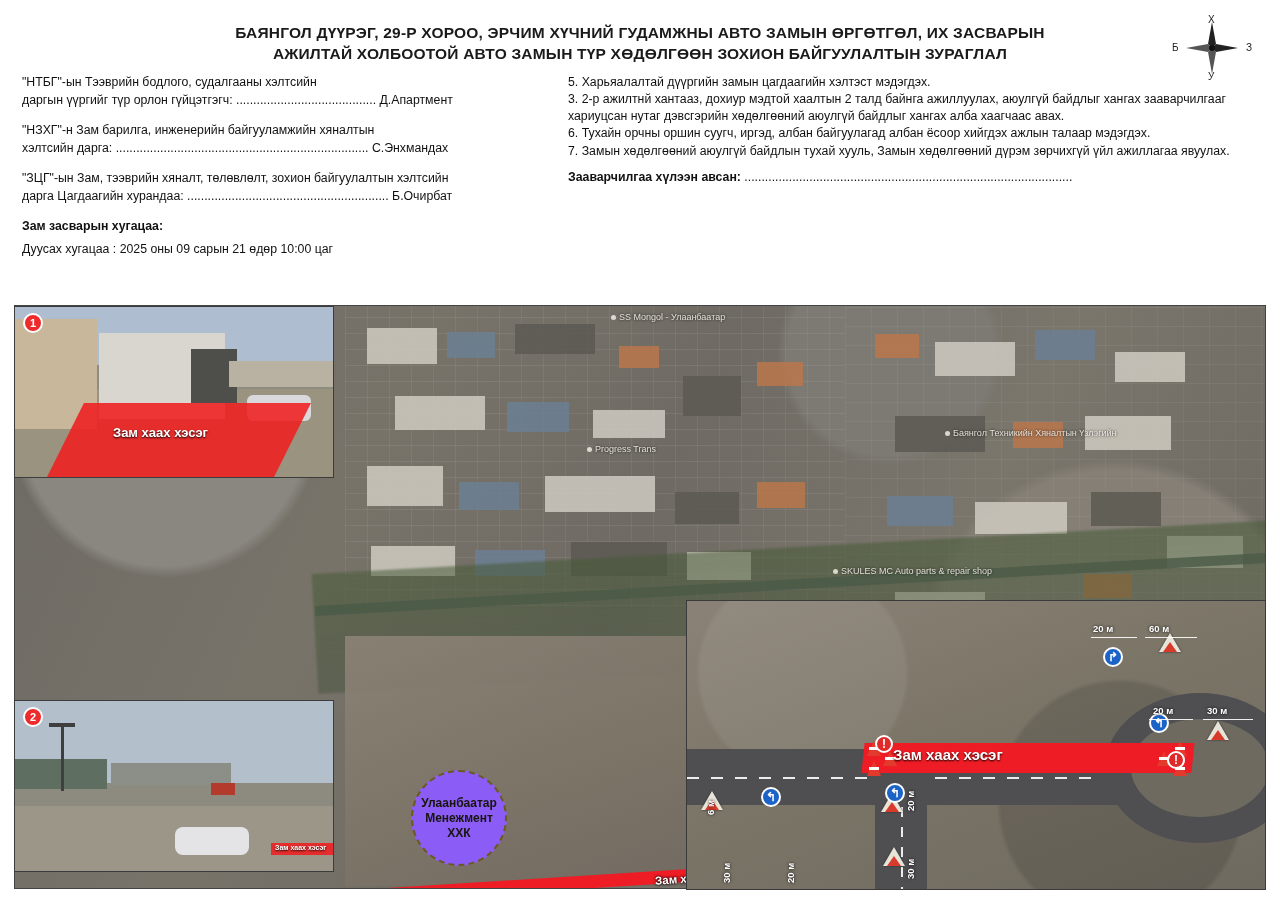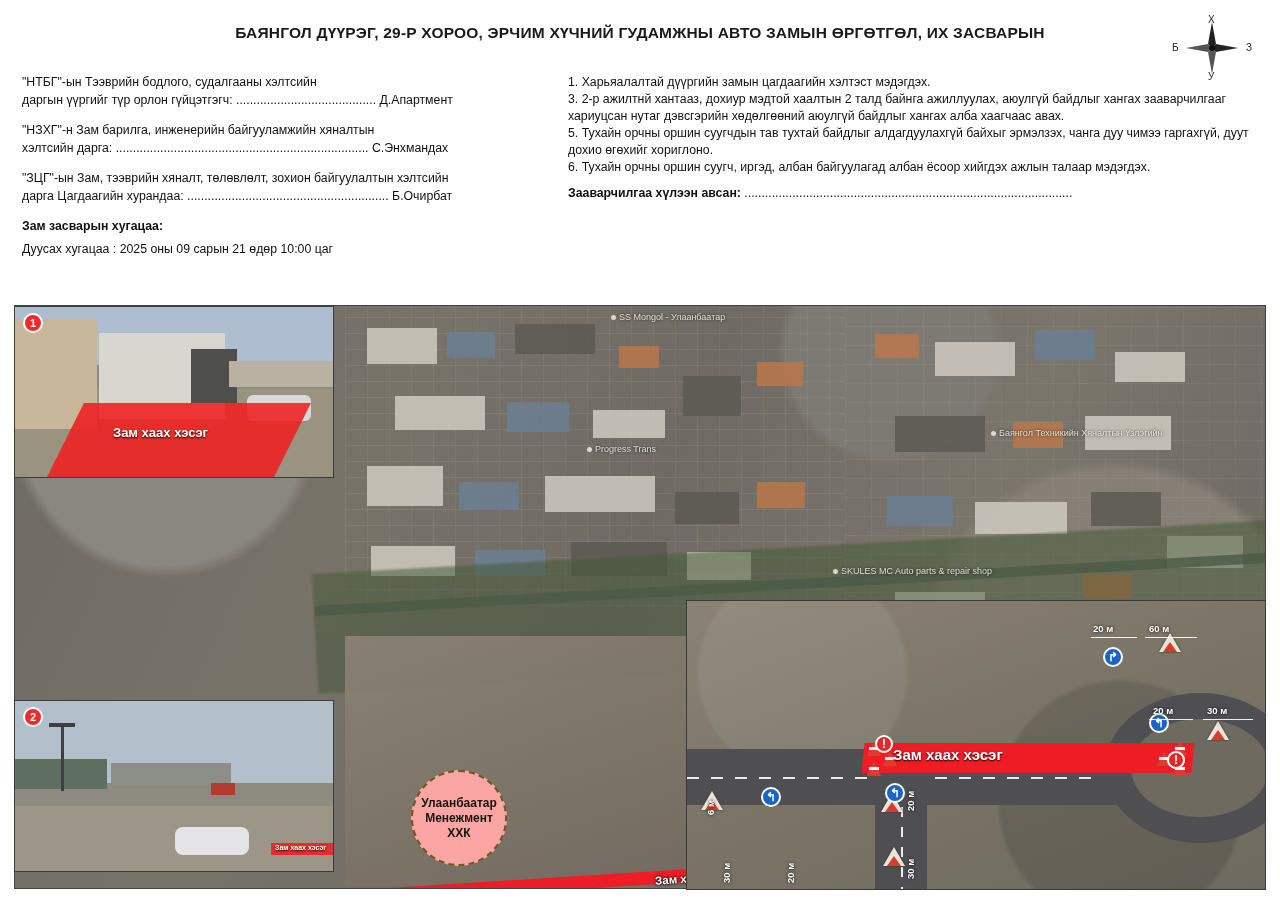--- a/index.html
+++ b/index.html
@@ -202,21 +202,21 @@
     font-size: 10px;
     font-weight: bold;
     line-height: 13px;
     text-align: center;
   }
 
   
   .poi {
     position: absolute;
     border-radius: 50%;
-    background: #fca5a5;
+    background: #8b5cf6;
     border: 2px dashed #6b5a1d;
     color: #17150c;
     font-weight: bold;
     font-size: 12px;
     display: flex;
     align-items: center;
     justify-content: center;
     text-align: center;
     line-height: 15px;
     padding: 6px;
@@ -421,20 +421,21 @@
     opacity: .9;
   }
 </style>
 </head>
 <body>
 
 <div class="page">
 
   <div class="header">
     <div class="line">БАЯНГОЛ ДҮҮРЭГ, 29-Р ХОРОО, ЭРЧИМ ХҮЧНИЙ ГУДАМЖНЫ АВТО ЗАМЫН ӨРГӨТГӨЛ, ИХ ЗАСВАРЫН</div>
+    <div class="line">АЖИЛТАЙ ХОЛБООТОЙ АВТО ЗАМЫН ТҮР ХӨДӨЛГӨӨН ЗОХИОН БАЙГУУЛАЛТЫН ЗУРАГЛАЛ</div>
   </div>
 
   <div class="compass">
     <svg width="64" height="64" viewBox="0 0 64 64">
       <polygon points="32,6 36,28 32,32 28,28" fill="#222"></polygon>
       <polygon points="32,58 36,36 32,32 28,36" fill="#555"></polygon>
       <polygon points="6,32 28,28 32,32 28,36" fill="#555"></polygon>
       <polygon points="58,32 36,28 32,32 36,36" fill="#222"></polygon>
       <circle cx="32" cy="32" r="3" fill="#111"></circle>
     </svg>
@@ -466,24 +467,24 @@
         <span>дарга Цагдаагийн хурандаа: </span><span class="dots">...........................................................</span> <span>Б.Очирбат</span>
       </div>
     </div>
 
     <div class="sched-title">Зам засварын хугацаа:</div>
     <div class="sched-line">Дуусах хугацаа : 2025 оны 09 сарын 21 өдөр 10:00 цаг</div>
   </div>
 
   <div class="right-block">
     <ol>
-      <li>1. Харьяалалтай дүүргийн замын цагдаагийн хэлтэст мэдэгдэх.</li>
+      <li>5. Харьяалалтай дүүргийн замын цагдаагийн хэлтэст мэдэгдэх.</li>
       <li>3. 2-р ажилтнй хантааз, дохиур мэдтой хаалтын 2 талд байнга ажиллуулах, аюулгүй байдлыг хангах зааварчилгааг  хариуцсан нутаг дэвсгэрийн хөдөлгөөний аюулгүй байдлыг хангах алба хаагчаас авах.</li>
-      <li>5. Тухайн орчны оршин суугчдын тав тухтай байдлыг алдагдуулахгүй байхыг эрмэлзэх, чанга дуу чимээ гаргахгүй, дуут дохио өгөхийг хориглоно.</li>
       <li>6. Тухайн орчны оршин суугч, иргэд, албан байгуулагад албан ёсоор хийгдэх ажлын талаар мэдэгдэх.</li>
+      <li>7. Замын хөдөлгөөний аюулгүй байдлын тухай хууль, Замын хөдөлгөөний дүрэм зөрчихгүй үйл ажиллагаа явуулах.</li>
     </ol>
     <div class="rb-foot">
       <span>Зааварчилгаа хүлээн авсан:</span>
       <span class="dots">................................................................................................</span>
     </div>
   </div>
 
   <div class="map">
     <div class="base"></div>
     <div class="blocks"></div>
@@ -524,21 +525,21 @@
     <div class="roof white" style="left:28px;top:520px;width:90px;height:30px;"></div>
     <div class="roof dark" style="left:140px;top:540px;width:70px;height:26px;"></div>
     <div class="roof white" style="left:236px;top:520px;width:60px;height:28px;"></div>
 
     <div class="river"></div>
     <div class="riverline"></div>
     <div class="field"></div>
 
     <div class="place" style="left:596px;top:6px;"><span class="dot"></span><span>SS Mongol - Улаанбаатар</span></div>
     <div class="place" style="left:572px;top:138px;"><span class="dot"></span><span>Progress Trans</span></div>
-    <div class="place" style="left:976px;top:122px;"><span class="dot"></span><span>Баянгол Техникийн Хяналтын Үзлэгийн</span></div>
+    <div class="place" style="left:930px;top:122px;"><span class="dot"></span><span>Баянгол Техникийн Хяналтын Үзлэгийн</span></div>
     <div class="place" style="left:818px;top:260px;"><span class="dot"></span><span>SKULES MC Auto parts &amp; repair shop</span></div>
 
     <div class="poi" id="poi-uln">Улаанбаатар Менежмент ХХК</div>
     <div class="poi" id="poi-dlg">Дэлгэрэх Апартмент</div>
 
     <div class="closure-red"></div>
 
     <div class="road-label l2">Зам хаах хэсэг</div>
 
     <div class="pin" style="left:848px;top:540px;">2</div>

